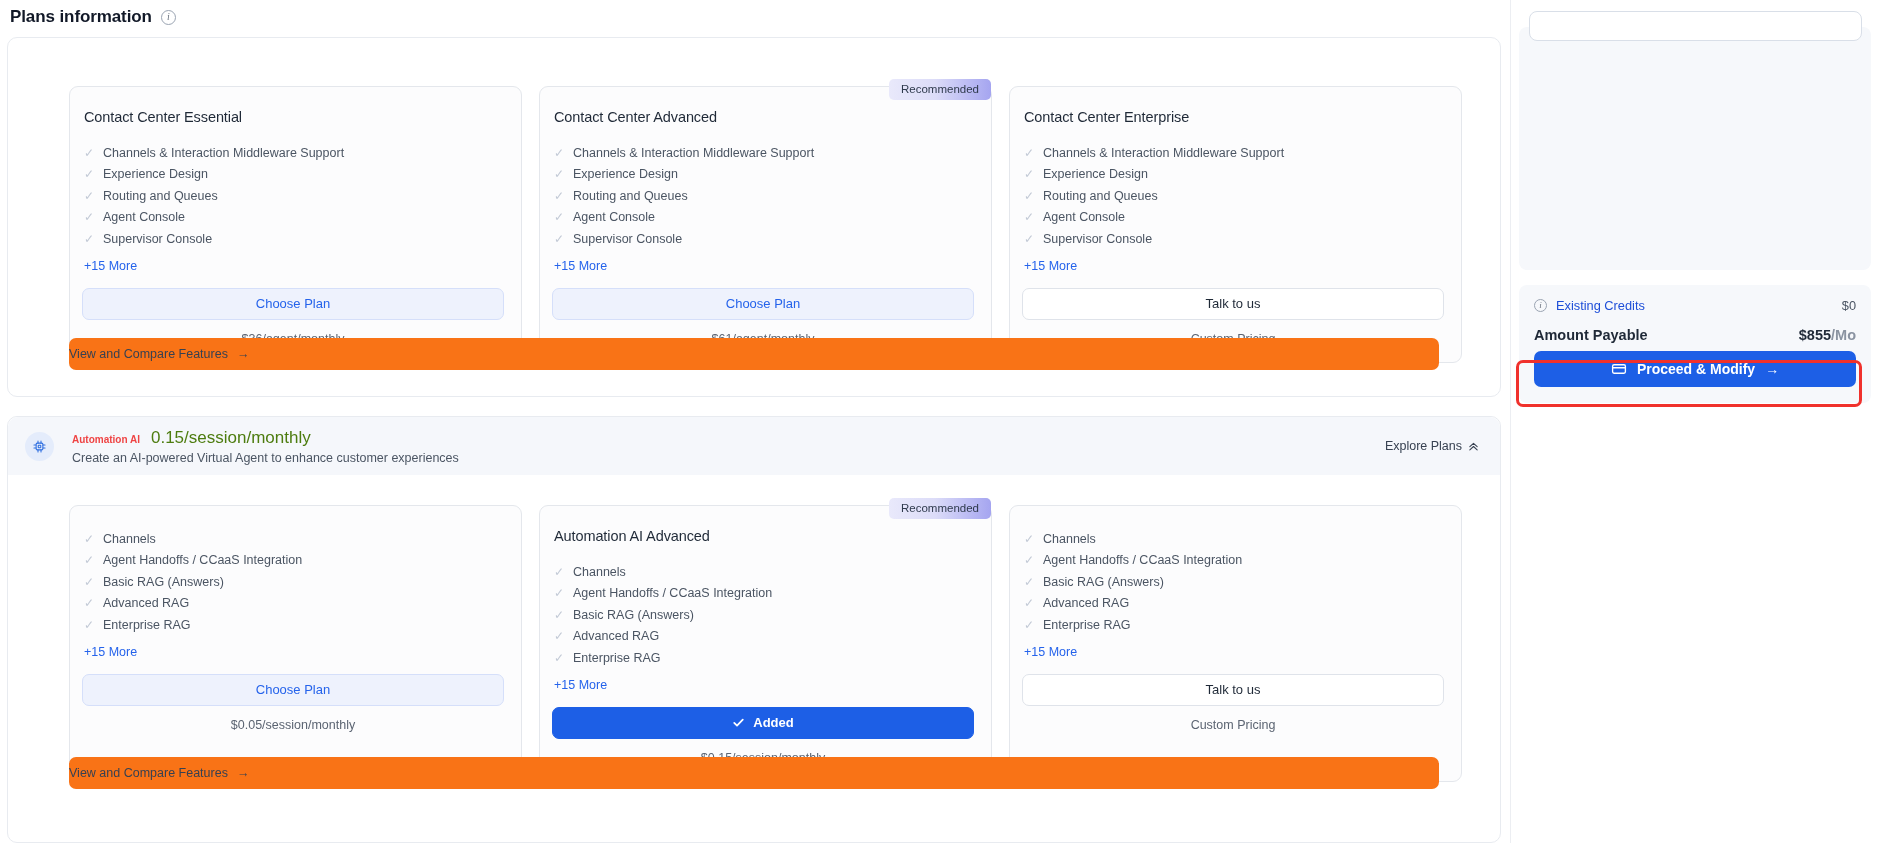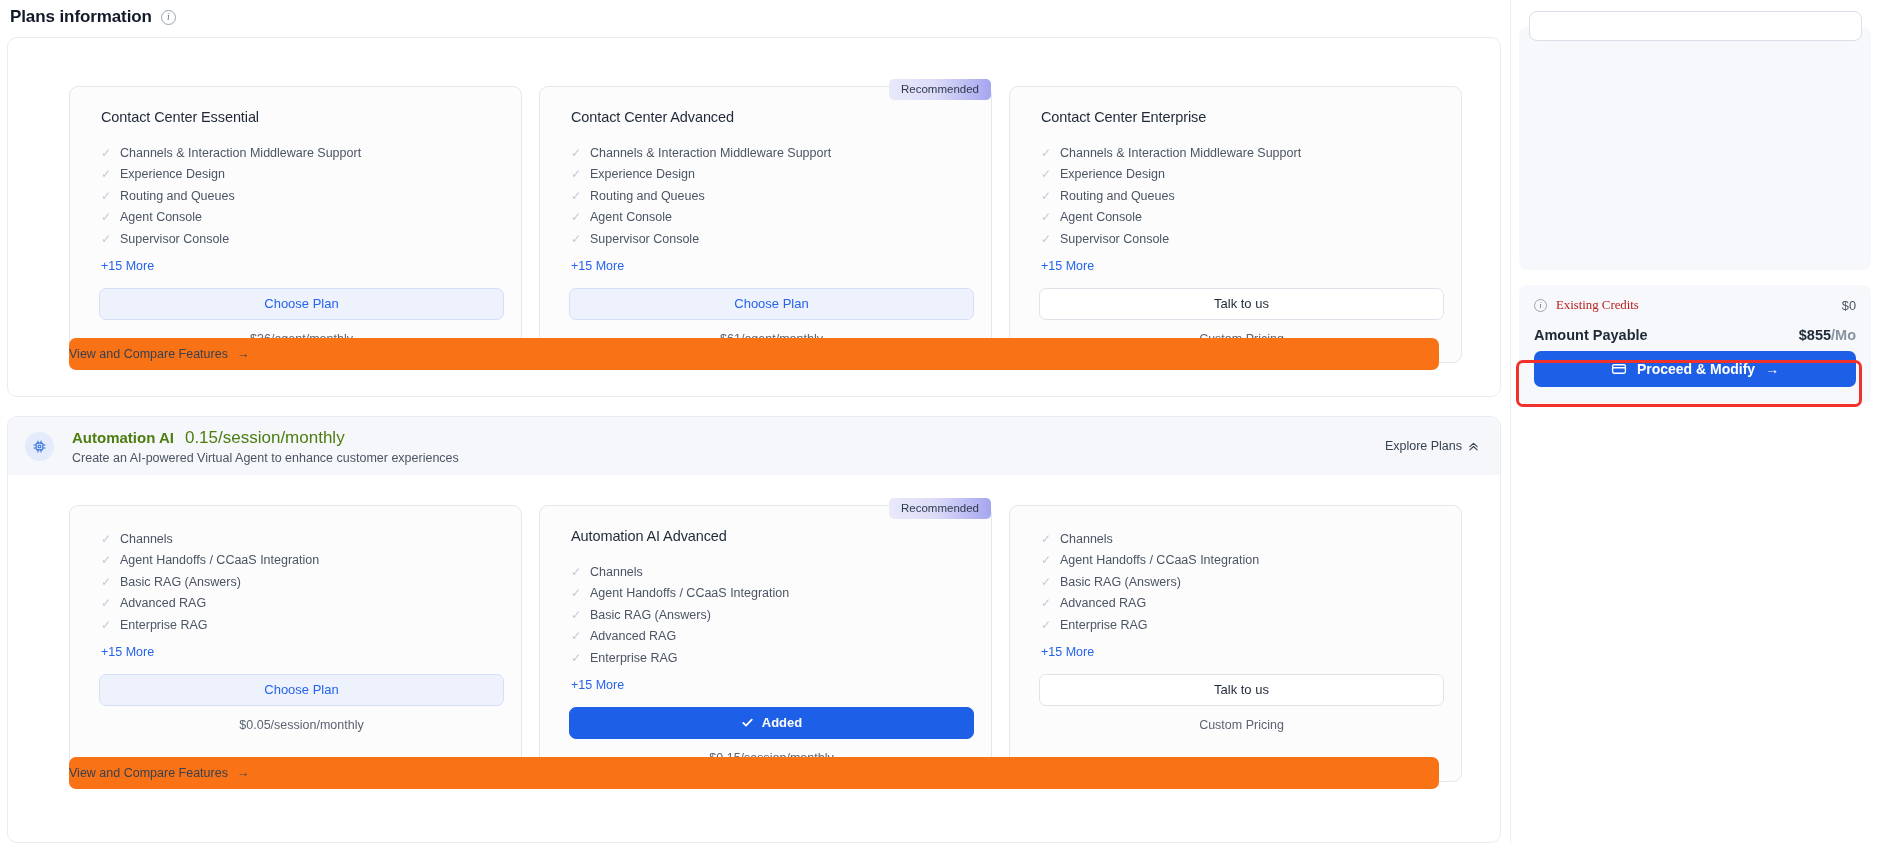--- a/index.html
+++ b/index.html
@@ -61,21 +61,21 @@
     background: #f5f7fb; border-radius: 10px 10px 0 0;
     display: flex; align-items: center;
   }
   .ai-icon-wrap {
     width: 29px; height: 29px; border-radius: 50%;
     background: #e4ecfb; margin-left: 17px;
     display: flex; align-items: center; justify-content: center; flex: none;
   }
   .ai-text { margin-left: 18px; }
   .ai-title-row { display: flex; align-items: baseline; gap: 11px; }
-  .ai-title { font-size: 15px; font-weight: bold; color: #4d7c0f; }
+  .ai-title { font-size: 10px; font-weight: bold; color: #ef4444; }
   .ai-price { font-size: 17px; color: #4d7c0f; }
   .ai-sub { font-size: 12.5px; color: #4b5563; margin-top: 3px; }
   .explore {
     margin-left: auto; margin-right: 21px;
     font-size: 12.5px; color: #374151; display: flex; gap: 6px;
     cursor: pointer;
   }
 
   
   .cards {
@@ -83,21 +83,21 @@
     display: flex; gap: 17px; padding: 0 61px;
   }
   .cards-cc { top: 48px; }
   .cards-ai { top: 88px; }
 
   .card {
     position: relative;
     width: 453px; flex: none;
     border: 1px solid #e4e7ec; border-radius: 9px;
     background: #fcfcfd;
-    padding: 22px 17px 16px 29px;
+    padding: 22px 17px 16px 12px;
   }
   .card-title {
     font-size: 14.5px; font-weight: normal; color: #1f2937;
     margin: 0 0 17px 2px; letter-spacing: -0.1px;
   }
   .badge {
     position: absolute; top: -8px; right: 0px;
     padding: 4px 12px 5px 12px;
     font-size: 11.5px; color: #2f3a4d;
     border-radius: 5px;
@@ -155,21 +155,21 @@
   }
   .sb-summary {
     position: absolute; left: 8px; top: 285px; right: 12px;
     background: #f6f8fb; border-radius: 8px; padding: 13px 15px 16px 15px;
   }
   .sb-row {
     display: flex; align-items: center; justify-content: space-between;
     margin-bottom: 14px;
   }
   .sb-row-left { display: flex; align-items: center; gap: 9px; }
-  .sb-label { font-size: 12.8px; color: #b91c1c; font-family: Liberation Serif, serif; }
+  .sb-label { font-size: 12.8px; color: #1d4ed8; }
   .sb-val { font-size: 12.8px; color: #4b5563; }
   .sb-row-total { margin-bottom: 8px; }
   .sb-label-total { font-size: 14.5px; font-weight: bold; color: #1f2937; }
   .sb-val-total { font-size: 14.5px; font-weight: bold; color: #1f2937; }
   .sb-val-total .unit { color: #8a93a1; font-weight: bold; }
 
   .proceed {
     width: 100%; height: 36px; border: none; border-radius: 7px;
     background: #1d5fe6; color: #ffffff;
     font-size: 14px; font-weight: bold; font-family: "Liberation Sans", sans-serif;

